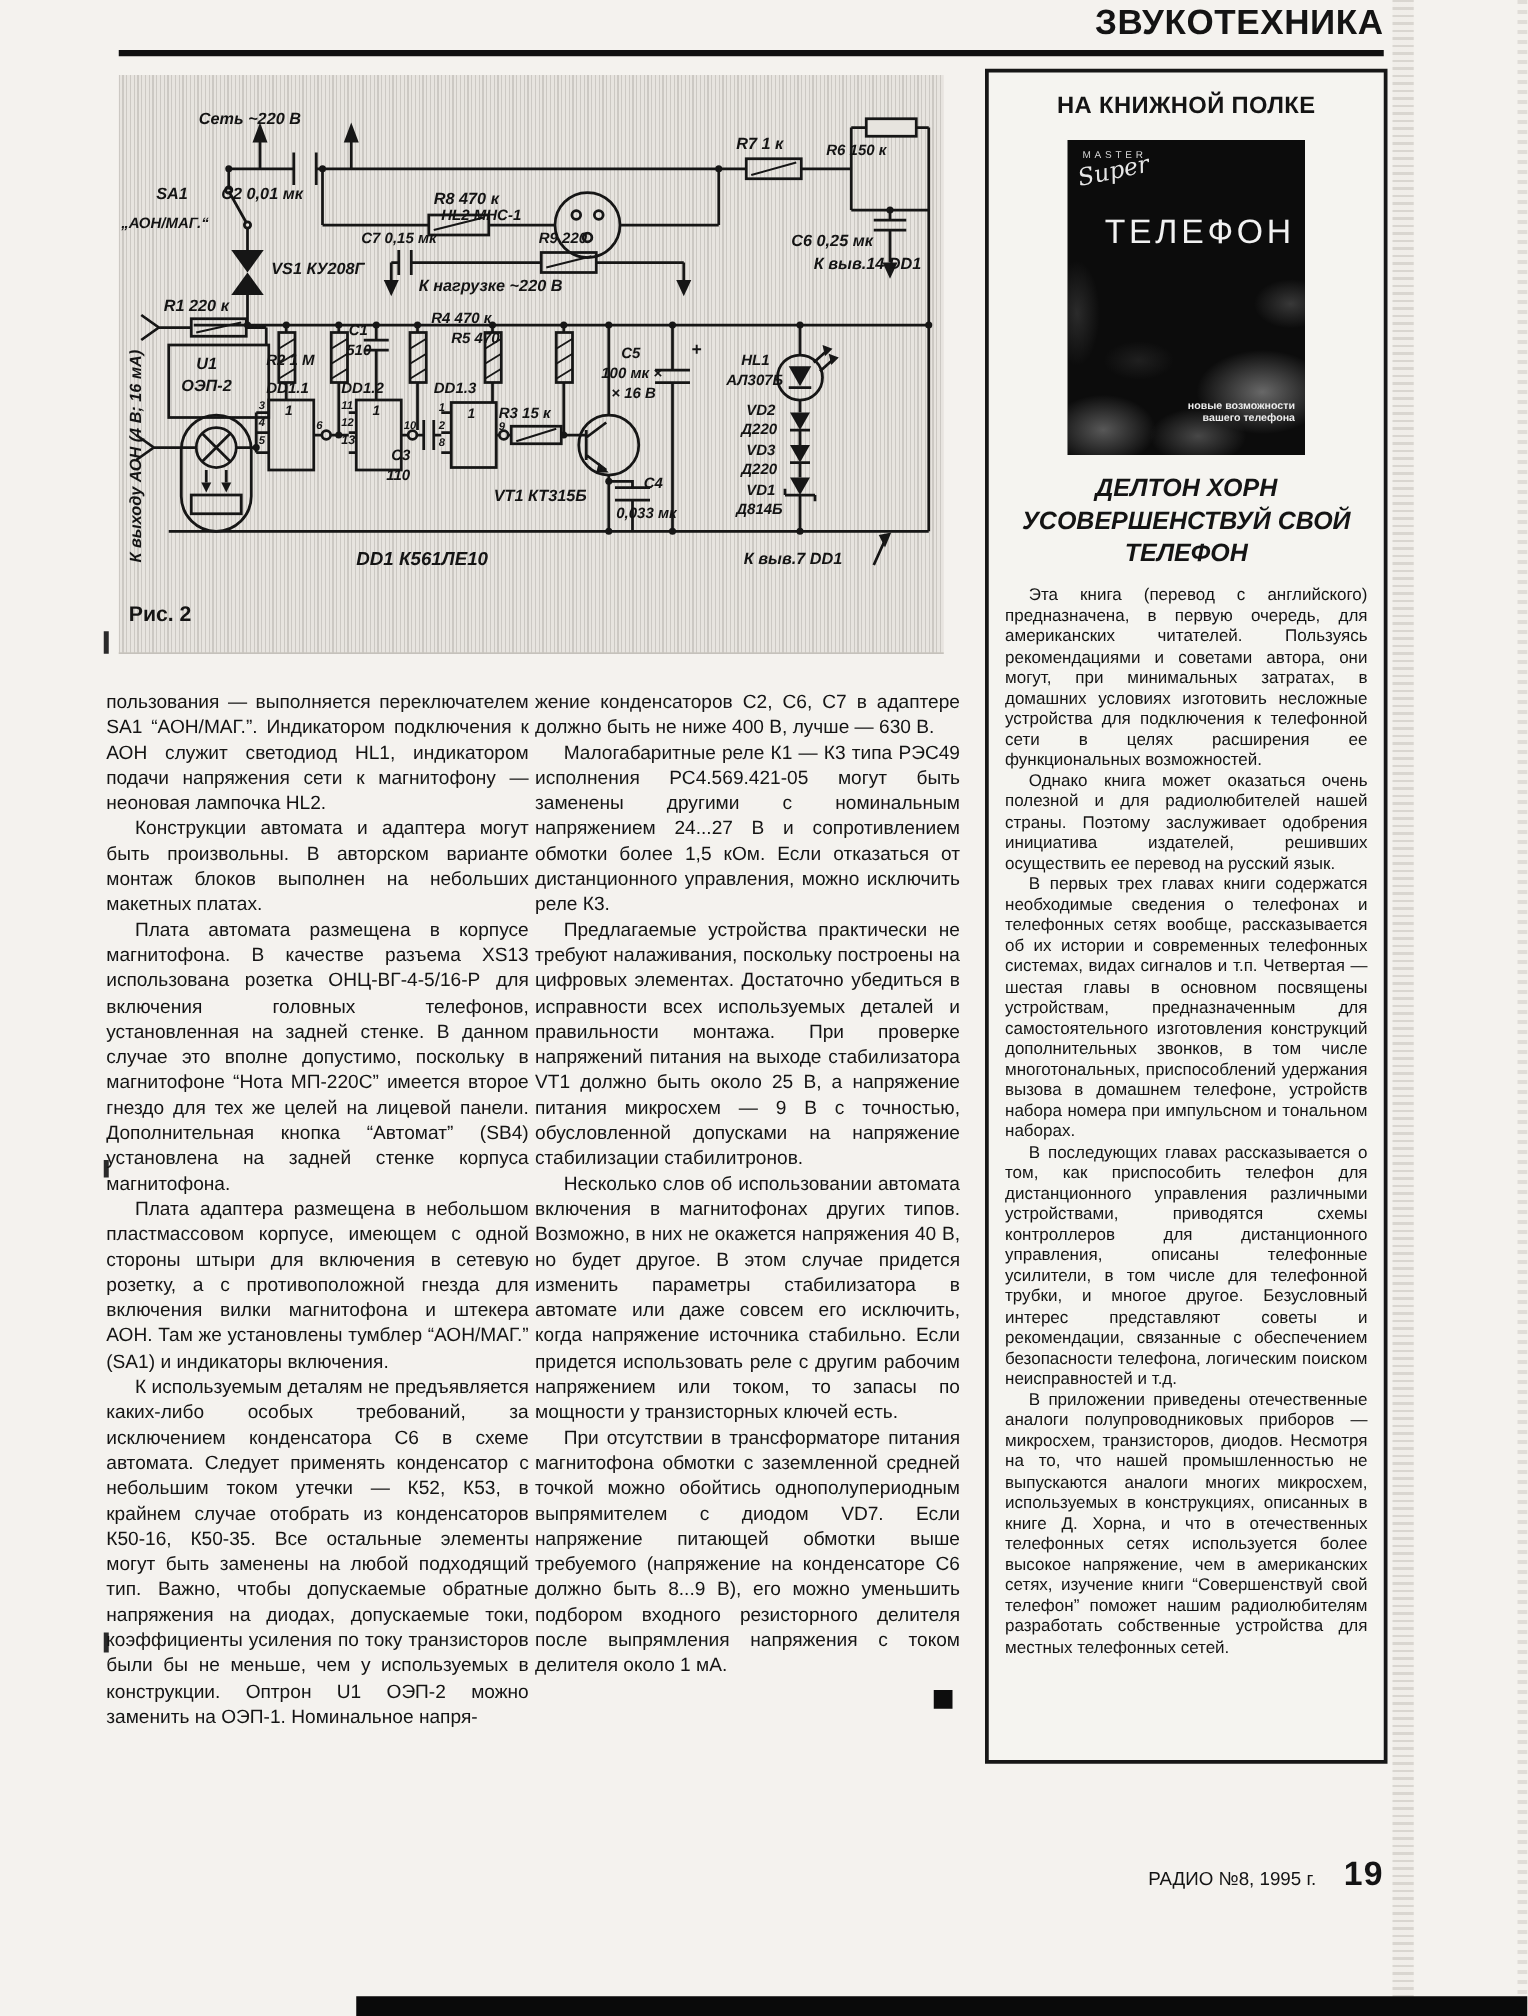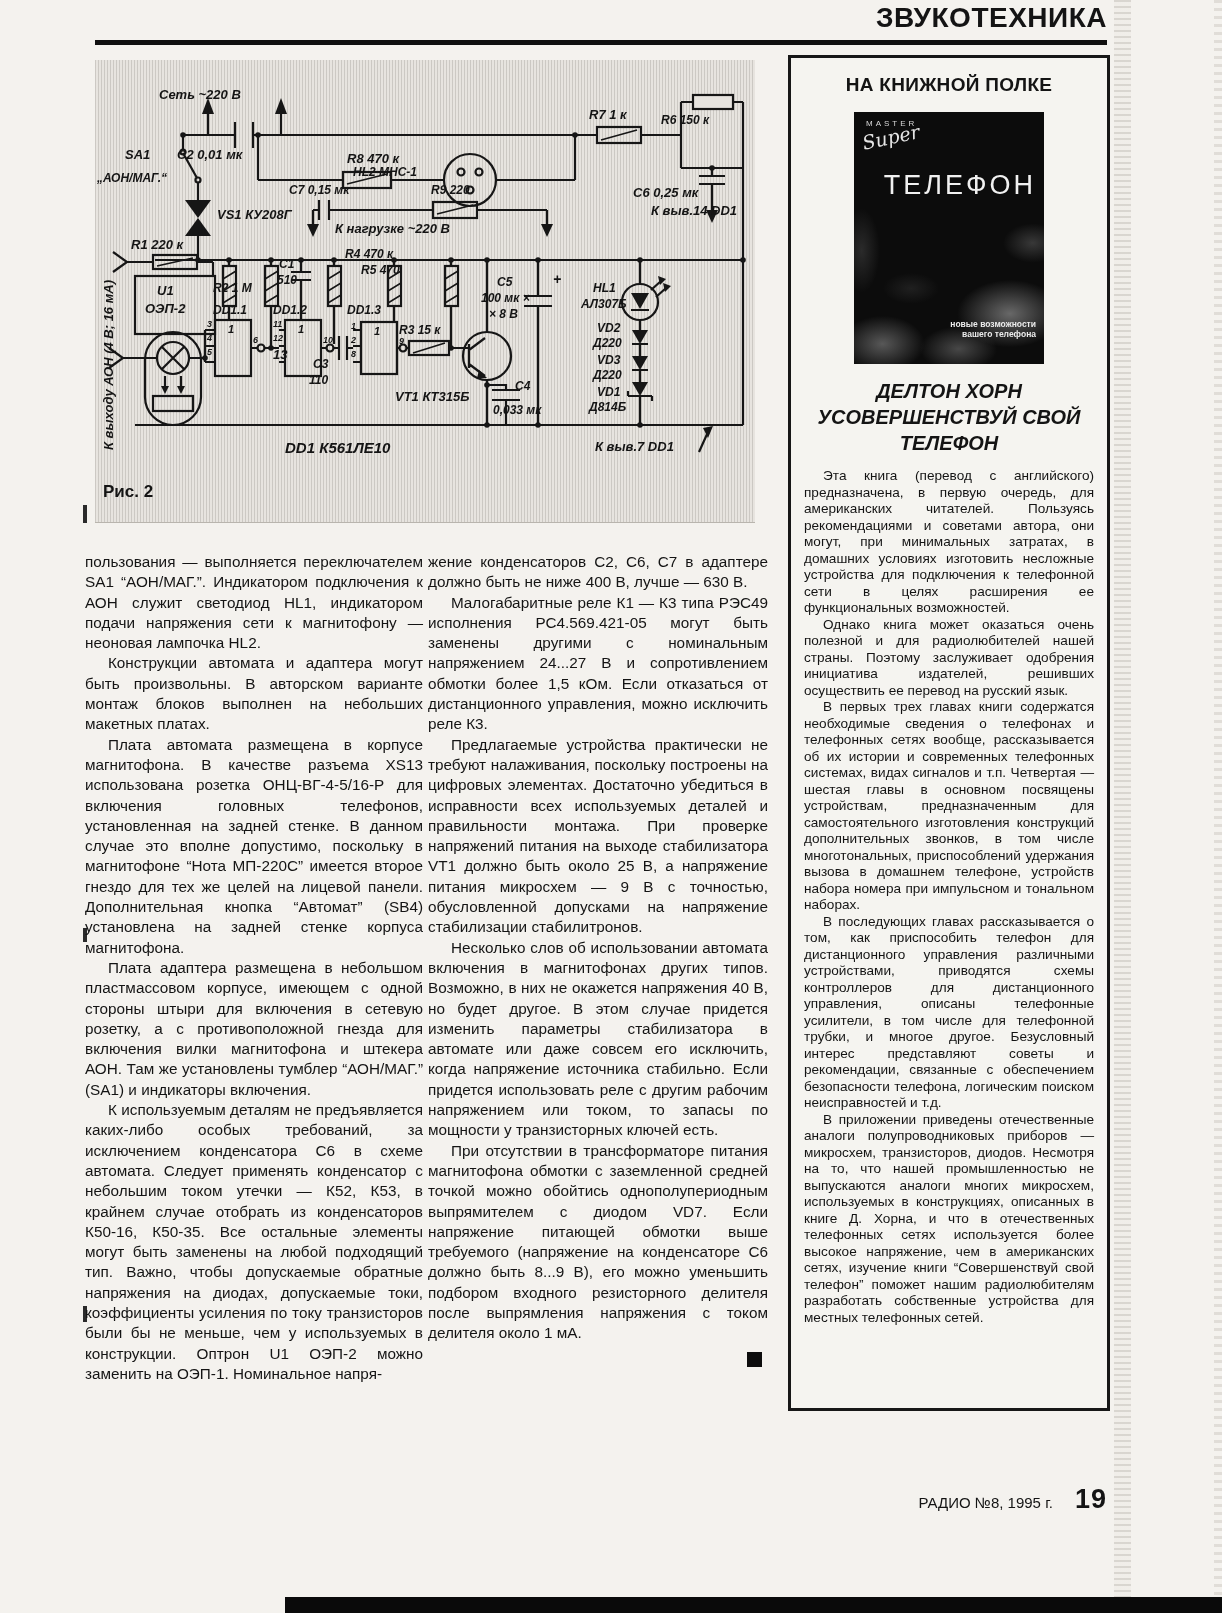--- a/index.html
+++ b/index.html
@@ -243,21 +243,21 @@
       <span class="fig-label" style="left: 178px; top: 244px; font-size: 12px;">DD1.2</span>
       <span class="fig-label" style="left: 252px; top: 244px; font-size: 12px;">DD1.3</span>
       <span class="fig-label" style="left: 218px; top: 298px; font-size: 12px;">С3</span>
       <span class="fig-label" style="left: 214px; top: 314px; font-size: 12px;">110</span>
       <span class="fig-label" style="left: 304px; top: 264px; font-size: 12px;">R3  15 к</span>
       <span class="fig-label" style="left: 300px; top: 330px;">VT1  КТ315Б</span>
       <span class="fig-label" style="left: 250px; top: 188px; font-size: 12px;">R4  470 к</span>
       <span class="fig-label" style="left: 266px; top: 204px; font-size: 12px;">R5  470</span>
       <span class="fig-label" style="left: 402px; top: 216px; font-size: 12px;">С5</span>
       <span class="fig-label" style="left: 386px; top: 232px; font-size: 12px;">100 мк ×</span>
-      <span class="fig-label" style="left: 394px; top: 248px; font-size: 12px;">× 8 В</span>
+      <span class="fig-label" style="left: 394px; top: 248px; font-size: 12px;">× 16 В</span>
       <span class="fig-label" style="left: 458px; top: 212px; font-size: 14px;">+</span>
       <span class="fig-label" style="left: 420px; top: 320px; font-size: 12px;">С4</span>
       <span class="fig-label" style="left: 398px; top: 344px; font-size: 12px;">0,033 мк</span>
       <span class="fig-label" style="left: 498px; top: 222px; font-size: 12px;">HL1</span>
       <span class="fig-label" style="left: 486px; top: 238px; font-size: 12px;">АЛ307Б</span>
       <span class="fig-label" style="left: 502px; top: 262px; font-size: 12px;">VD2</span>
       <span class="fig-label" style="left: 498px; top: 277px; font-size: 12px;">Д220</span>
       <span class="fig-label" style="left: 502px; top: 294px; font-size: 12px;">VD3</span>
       <span class="fig-label" style="left: 498px; top: 309px; font-size: 12px;">Д220</span>
       <span class="fig-label" style="left: 502px; top: 326px; font-size: 12px;">VD1</span>
@@ -266,21 +266,21 @@
       <span class="fig-label" style="left: 500px; top: 380px;">К выв.7 DD1</span>
       <span class="fig-label" style="left: 133px; top: 264px; font-size: 11px;">1</span>
       <span class="fig-label" style="left: 203px; top: 264px; font-size: 11px;">1</span>
       <span class="fig-label" style="left: 279px; top: 266px; font-size: 11px;">1</span>
       <span class="fig-label" style="left: 112px; top: 260px; font-size: 9px;">3</span>
       <span class="fig-label" style="left: 112px; top: 274px; font-size: 9px;">4</span>
       <span class="fig-label" style="left: 112px; top: 288px; font-size: 9px;">5</span>
       <span class="fig-label" style="left: 158px; top: 276px; font-size: 9px;">6</span>
       <span class="fig-label" style="left: 178px; top: 260px; font-size: 9px;">11</span>
       <span class="fig-label" style="left: 178px; top: 274px; font-size: 9px;">12</span>
-      <span class="fig-label" style="left: 178px; top: 288px; font-size: 13px;">13</span>
+      <span class="fig-label" style="left: 178px; top: 288px; font-size: 10px;">13</span>
       <span class="fig-label" style="left: 228px; top: 276px; font-size: 9px;">10</span>
       <span class="fig-label" style="left: 256px; top: 262px; font-size: 9px;">1</span>
       <span class="fig-label" style="left: 256px; top: 276px; font-size: 9px;">2</span>
       <span class="fig-label" style="left: 256px; top: 290px; font-size: 9px;">8</span>
       <span class="fig-label" style="left: 304px; top: 277px; font-size: 9px;">9</span>
     </div>
   <span class="fig-vlabel">К выходу АОН (4 В; 16 мА)</span>
   <div class="fig-caption">Рис. 2</div>
 </div>
 

